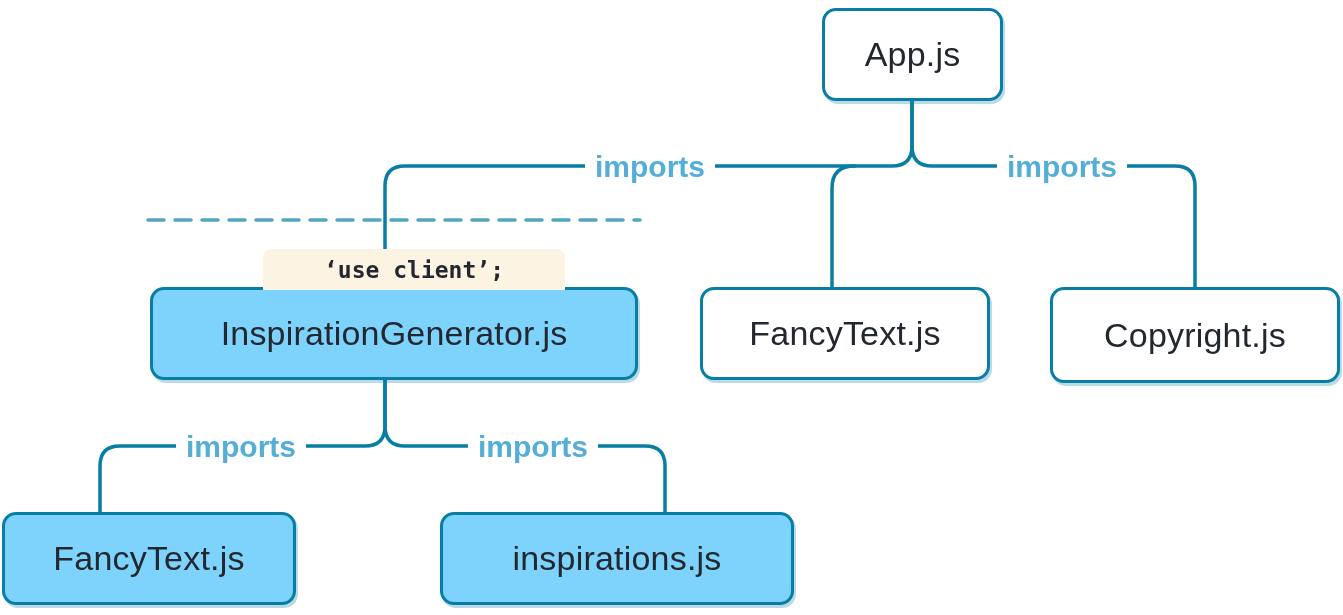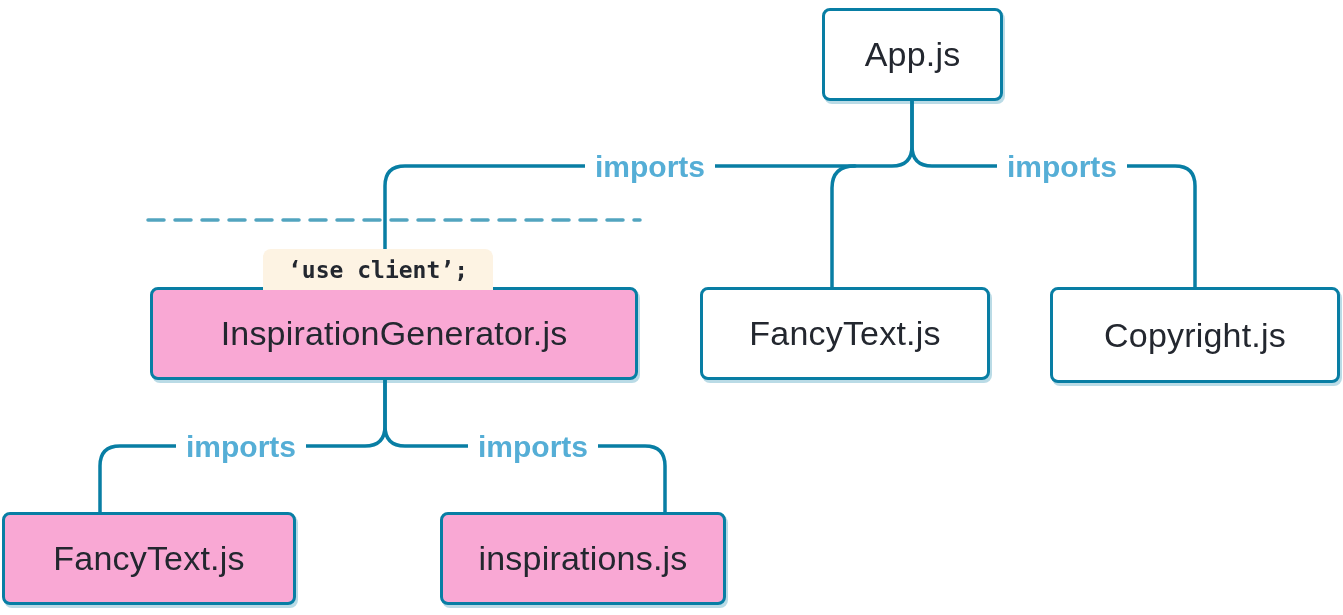--- a/index.html
+++ b/index.html
@@ -23,44 +23,44 @@
     height: 615px;
     z-index: 1;
   }
   .node {
     position: absolute;
     z-index: 3;
     display: flex;
     align-items: center;
     justify-content: center;
     border: 3px solid #087ea4;
-    border-radius: 8px;
+    border-radius: 14px;
     box-sizing: border-box;
     color: #23272f;
     font-size: 34px;
     font-weight: 500;
     letter-spacing: 0.2px;
     box-shadow: 2px 3px 0 rgba(8, 126, 164, 0.28);
     white-space: nowrap;
   }
   .node.server { background: #ffffff; }
-  .node.client { background: #f9a8d4; }
+  .node.client { background: #7dd3fc; }
 
   .node-app        { left: 822px; top: 8px;   width: 181px; height: 93px; }
   .node-generator  { left: 150px; top: 287px; width: 488px; height: 93px; }
   .node-fancy-top  { left: 700px; top: 287px; width: 290px; height: 93px; }
   .node-copyright  { left: 1050px; top: 287px; width: 290px; height: 96px; }
   .node-fancy-bot  { left: 2px;   top: 512px; width: 294px; height: 93px; }
-  .node-inspirations { left: 440px; top: 512px; width: 286px; height: 93px; align-items: center; }
+  .node-inspirations { left: 440px; top: 512px; width: 354px; height: 93px; align-items: center; }
 
   .directive-tab {
     position: absolute;
     left: 263px;
     top: 249px;
-    width: 230px;
+    width: 302px;
     height: 41px;
     z-index: 4;
     background: #fdf3e3;
     border-radius: 8px 8px 0 0;
     display: flex;
     align-items: center;
     justify-content: center;
     font-family: "DejaVu Sans Mono", monospace;
     font-size: 23px;
     font-weight: bold;

